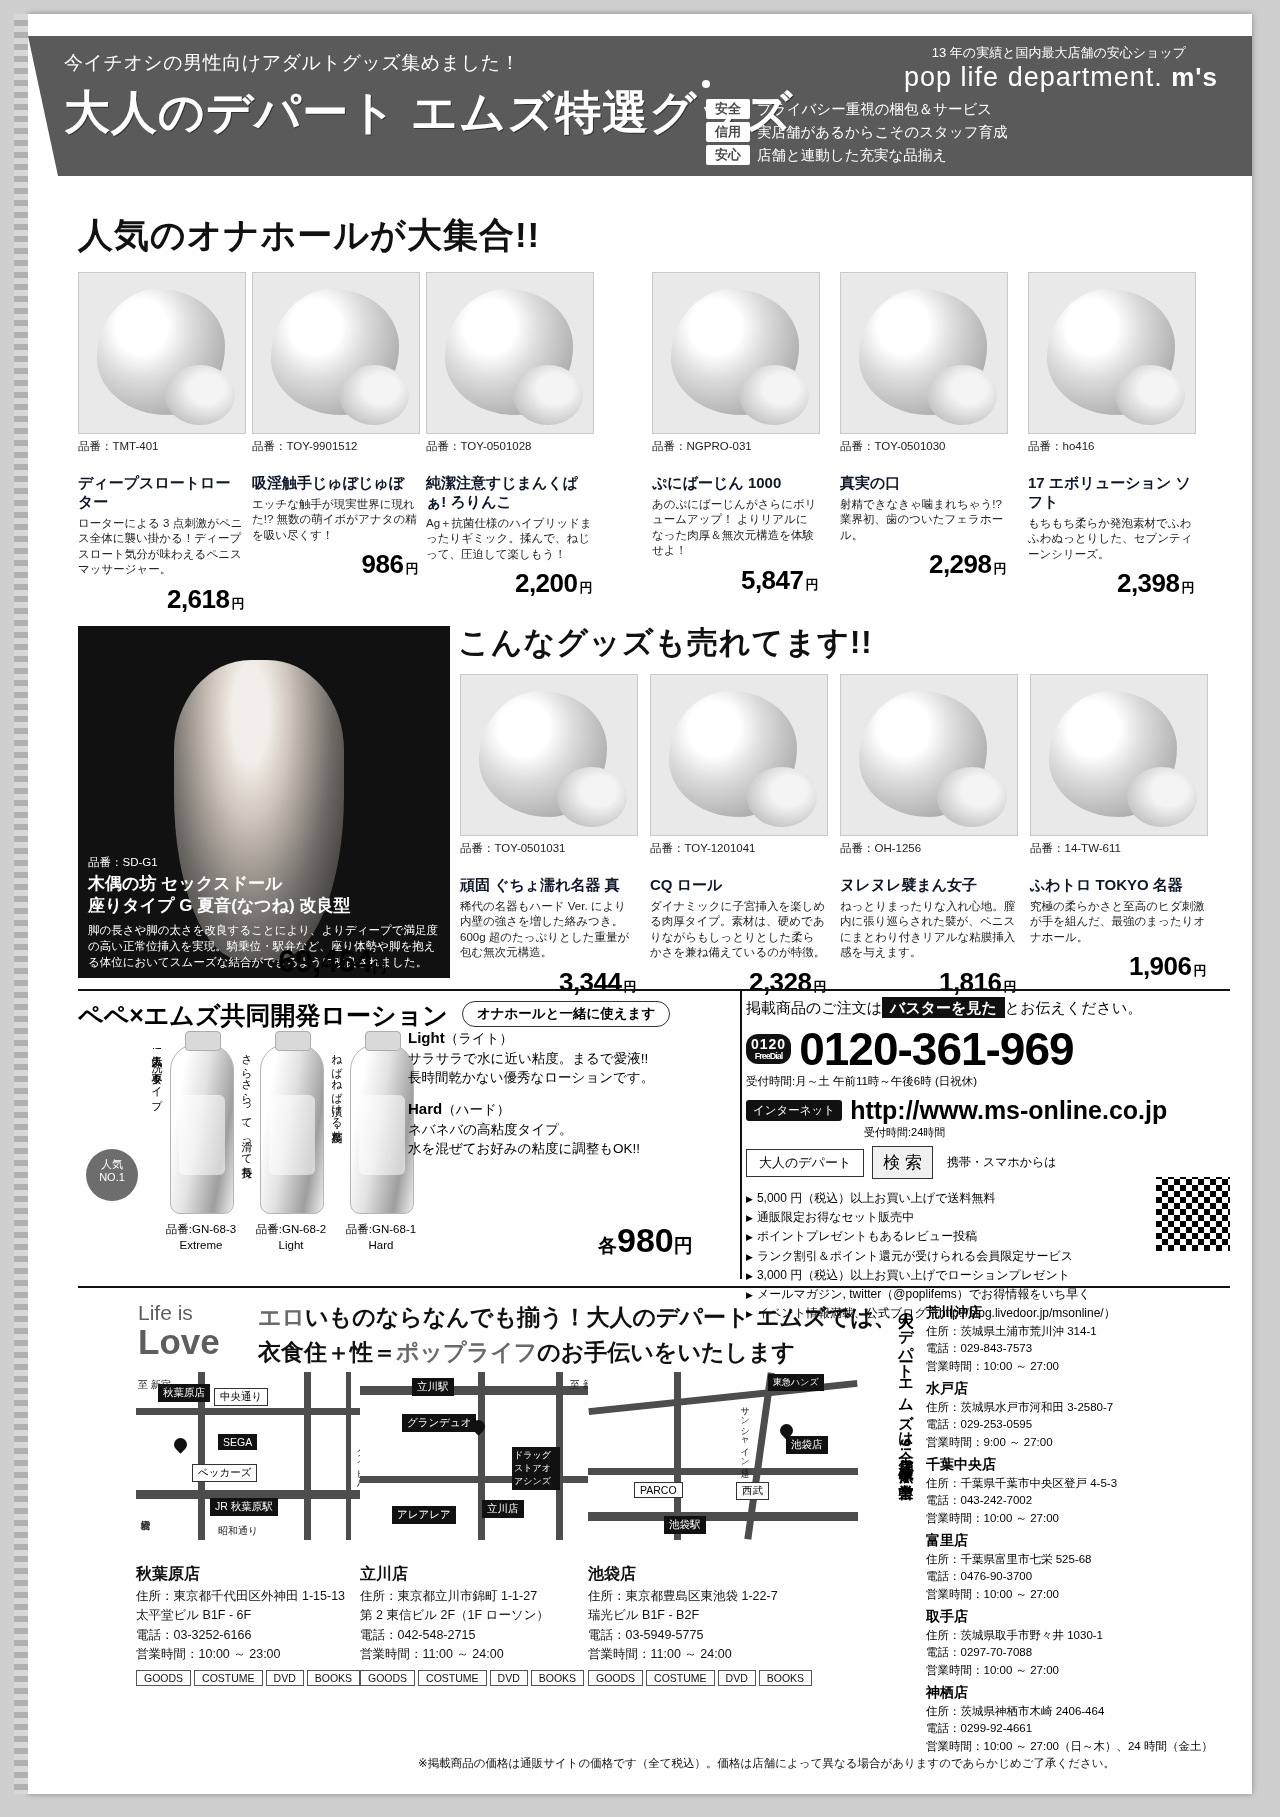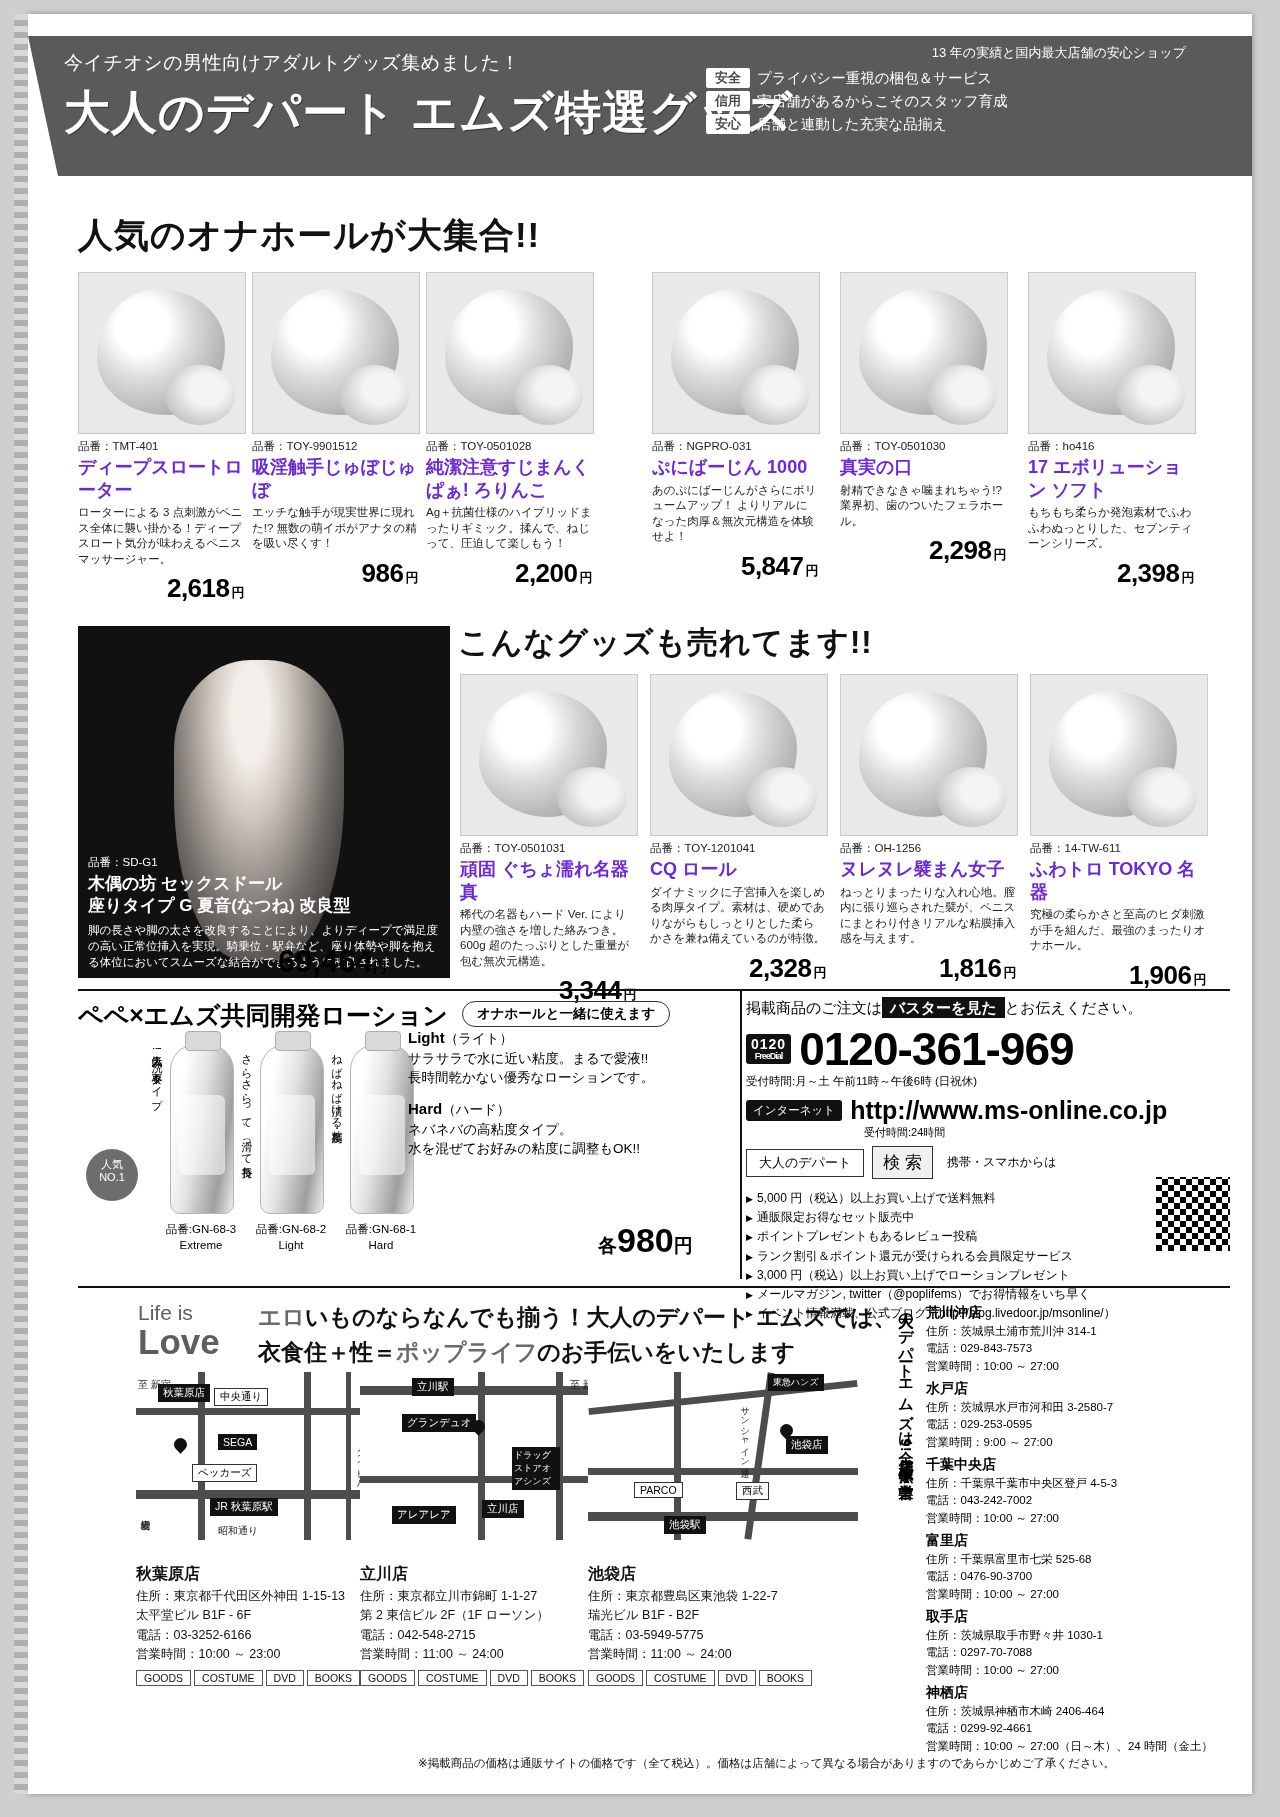--- a/index.html
+++ b/index.html
@@ -26,21 +26,21 @@
   .sec-title{position:absolute;font-size:35px;font-weight:bold;color:#111;letter-spacing:1px;}
   
   .prod{position:absolute;width:166px;}
   .prod .ph{width:166px;height:160px;background:#e9e9e9;border:1px solid #c9c9c9;position:relative;overflow:hidden;}
   .prod .ph .blob{position:absolute;left:18px;top:16px;width:128px;height:126px;background:
      radial-gradient(ellipse at 35% 30%,#fff 0 22%,#dcdcdc 42%,#b6b6b6 70%,#8f8f8f 100%);
      border-radius:48% 52% 45% 55%/55% 45% 55% 45%;}
   .prod .ph .blob2{position:absolute;right:10px;bottom:8px;width:70px;height:60px;background:
      radial-gradient(ellipse at 60% 40%,#f4f4f4 0 30%,#c4c4c4 75%,#9a9a9a 100%);border-radius:50%;}
   .prod .sku{font-size:11.5px;margin-top:5px;color:#222;}
-  .prod .nm{font-size:18px;font-weight:bold;line-height:1.25;margin-top:2px;color:#6d28d9;}
+  .prod .nm{font-size:15px;font-weight:bold;line-height:1.25;margin-top:20px;color:#0f172a;}
   .prod .ds{font-size:11.5px;line-height:1.35;margin-top:4px;color:#222;}
   .prod .pr{font-size:26px;font-weight:bold;text-align:right;margin-top:6px;letter-spacing:-.5px;}
   .prod .pr .yen{font-size:13px;font-weight:bold;margin-left:2px;}
   
   .doll{position:absolute;left:50px;top:612px;width:372px;height:352px;background:#111;overflow:hidden;}
   .doll .body{position:absolute;left:96px;top:34px;width:170px;height:300px;background:
     radial-gradient(ellipse at 45% 18%,#f2eee9 0 14%,#cfc6bd 30%,#6e6a66 62%,#201e1c 100%);
     border-radius:45% 45% 40% 40%/30% 30% 55% 55%;}
   .doll .txt{position:absolute;left:10px;bottom:8px;color:#fff;width:352px;}
   .doll .sku{font-size:11.5px;}
@@ -61,21 +61,21 @@
   .lot-sku{position:absolute;font-size:11.5px;text-align:center;width:110px;line-height:1.4;}
   .nohit{position:absolute;left:8px;top:150px;width:52px;height:52px;border-radius:50%;background:#6d6d6d;color:#fff;
     font-size:11px;text-align:center;line-height:1.15;padding-top:9px;box-sizing:border-box;}
   .lot-price{position:absolute;left:520px;top:222px;font-size:19px;font-weight:bold;}
   .lot-price .big{font-size:34px;}
   
   .order{position:absolute;left:718px;top:985px;width:484px;}
   .ord-l1{font-size:15px;}
   .ord-l1 .blk{background:#111;color:#fff;padding:2px 8px;font-weight:bold;font-size:15px;}
   .tel{font-size:46px;font-weight:bold;letter-spacing:-1px;margin-top:4px;display:flex;align-items:center;}
-  .freebadge{background:#111;color:#fff;font-size:9px;text-align:center;line-height:1.05;padding:3px 5px;margin-right:8px;border-radius:3px;}
+  .freebadge{background:#111;color:#fff;font-size:9px;text-align:center;line-height:1.05;padding:3px 5px;margin-right:8px;border-radius:12px;}
   .freebadge b{font-size:14px;display:block;letter-spacing:1px;}
   .hrs{font-size:11.5px;margin-top:-2px;}
   .url{font-size:25px;font-weight:bold;margin-top:7px;display:flex;align-items:center;}
   .url .tagb{background:#111;color:#fff;font-size:11.5px;padding:3px 7px;margin-right:8px;border-radius:3px;font-weight:normal;}
   .h24{font-size:11px;margin-left:118px;}
   .srch{margin-top:6px;display:flex;align-items:center;}
   .srch .box{border:1.5px solid #333;font-size:13px;padding:4px 12px;}
   .srch .btn{border:1.5px solid #333;font-size:17px;padding:4px 10px;margin-left:8px;background:#f0f0f0;}
   .srch .mob{font-size:12px;margin-left:14px;line-height:1.2;}
   .qr{position:absolute;right:0;top:178px;width:74px;height:74px;background:
@@ -111,20 +111,24 @@
  <div class="sheet">
 
   <div class="hdr">
     <div class="tri"></div>
     <div class="hdr-left">
       <div class="l1">今イチオシの男性向けアダルトグッズ集めました！</div>
       <div class="l2">大人のデパート エムズ特選グッズ</div>
     </div>
     <div class="hdr-right">
       <div class="tag">13 年の実績と国内最大店舗の安心ショップ</div>
+      <div class="brand">
+        <span>pop life department.</span>
+        <span class="ms">m's</span>
+      </div>
       <div class="bullets">
         <div class="bul">
               <span class="bx">安全</span>
               <span>プライバシー重視の梱包＆サービス</span>
             </div>
         <div class="bul">
               <span class="bx">信用</span>
               <span>実店舗があるからこそのスタッフ育成</span>
             </div>
         <div class="bul">

